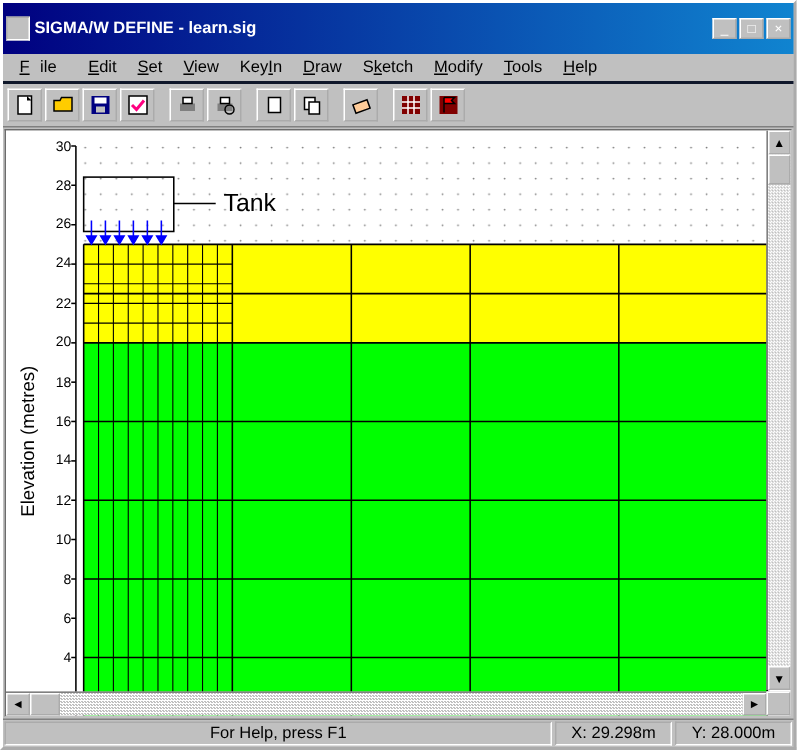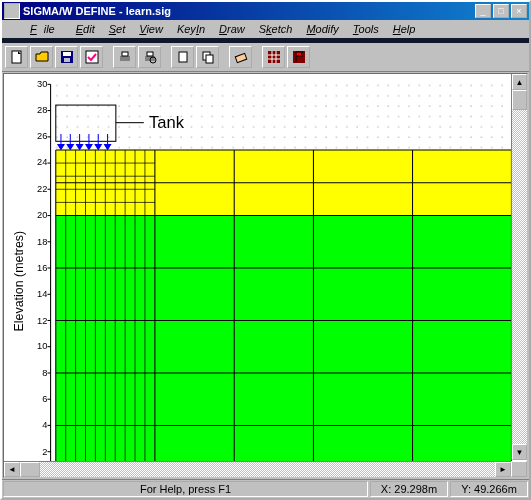--- a/index.html
+++ b/index.html
@@ -14,21 +14,21 @@
   }
   .window {
     width: 531px;
     height: 500px;
     border: 2px outset #fff;
     background: #c0c0c0;
     display: flex;
     flex-direction: column;
   }
   .titlebar {
-    height: 18px;
+    height: 34px;
     background: linear-gradient(to right, #000080, #1084d0);
     color: #fff;
     display: flex;
     align-items: center;
     padding: 0 2px;
   }
   .titlebar .icon {
     width: 16px; height: 16px;
     background: #c0c0c0;
     border: 1px inset #fff;
@@ -40,24 +40,23 @@
     width: 16px; height: 14px;
     background: #c0c0c0;
     border: 1px outset #fff;
     font-size: 9px;
     text-align: center;
     line-height: 12px;
     font-family: Arial;
   }
   .menubar {
     display: flex;
-    padding: 2px 21px;
-    background: #c0c0c0;
-    border-bottom: 5px solid #0f172a;
-    font-style: italic;
+    padding: 2px 4px;
+    background: #c0c0c0;
+    border-bottom: 2px solid #0f172a;
   }
   .menubar span {
     padding: 1px 7px;
     cursor: default;
   }
   .menubar span u { text-decoration: underline; }
   .toolbar {
     display: flex;
     padding: 3px;
     gap: 2px;
@@ -400,16 +399,16 @@
           <div class="thumb" style="left:0;top:0;bottom:0;width:20px"></div>
         </div>
       <div class="sbtn">►</div>
     </div>
     <div class="corner"></div>
   </div>
 
   <div class="statusbar">
     <div class="status-msg">For Help, press F1</div>
     <div class="status-x">X: 29.298m</div>
-    <div class="status-y">Y: 49.266m</div>
+    <div class="status-y">Y: 28.000m</div>
   </div>
 
 </div>
 
 </body></html>

